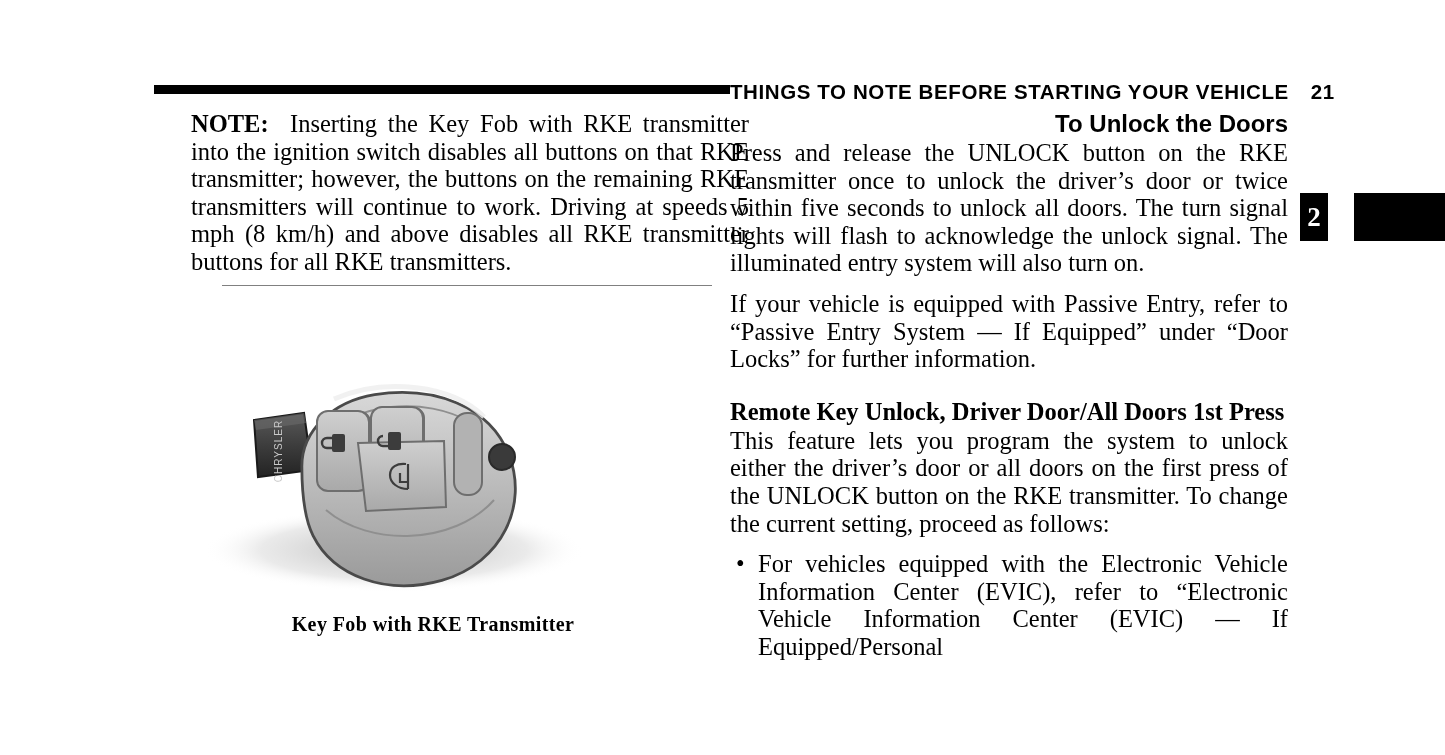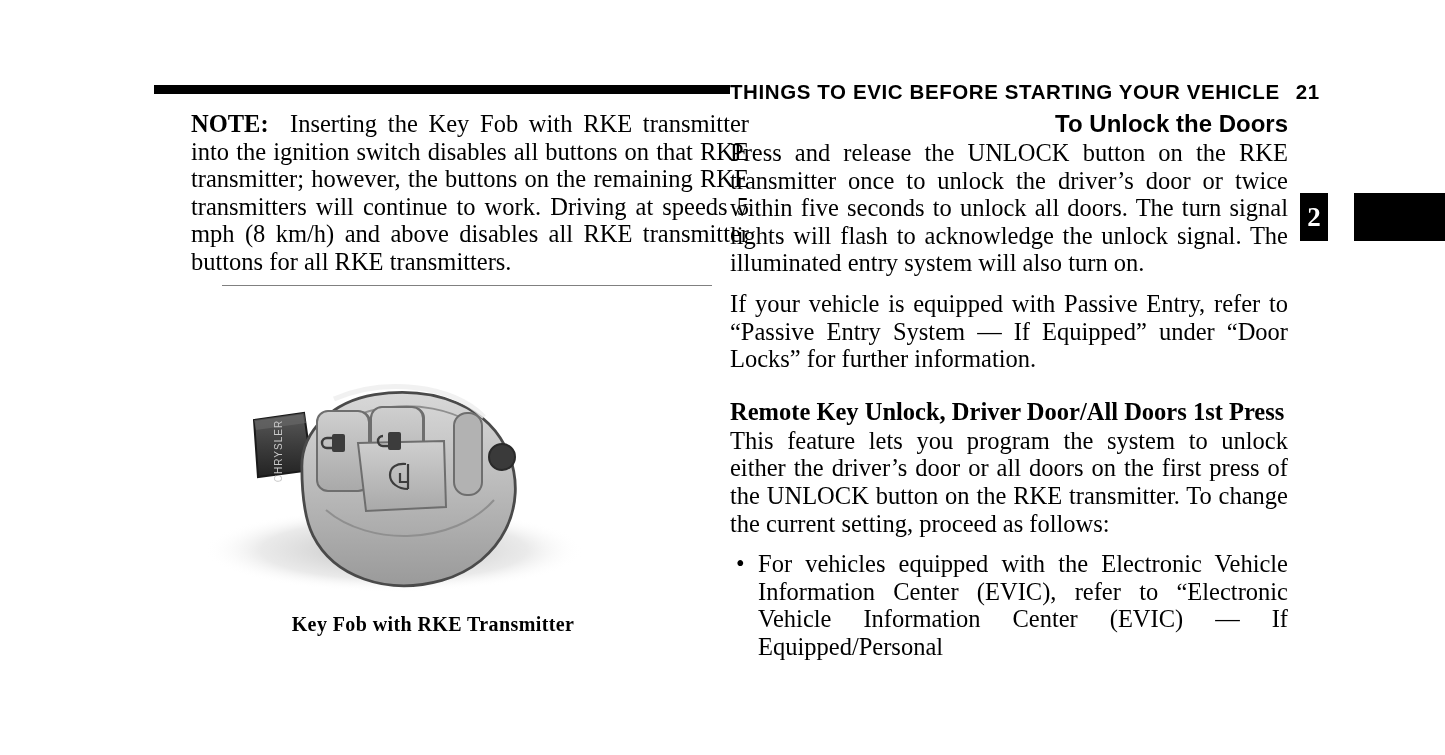--- a/index.html
+++ b/index.html
@@ -31,21 +31,21 @@
     top: 80px;
     width: 560px;
     text-align: right;
     font-family: "Liberation Sans", sans-serif;
     font-weight: bold;
     font-size: 20.5px;
     letter-spacing: 0.6px;
     white-space: nowrap;
   }
   .header-title .pagenum {
-    margin-left: 16px;
+    margin-left: 22px;
   }
 
   
   .side-tab {
     position: absolute;
     left: 1300px;
     top: 193px;
     width: 145px;
     height: 48px;
     background: #000000;
@@ -166,21 +166,21 @@
     position: absolute;
     left: 0;
     top: 0;
   }
 </style>
 </head>
 <body>
 
 <div class="header-rule"></div>
 <div class="header-title">
-  <span>THINGS TO EVIC BEFORE STARTING YOUR VEHICLE</span><span class="pagenum">21</span>
+  <span>THINGS TO NOTE BEFORE STARTING YOUR VEHICLE</span><span class="pagenum">21</span>
 </div>
 
 <div class="side-tab"></div>
 <div class="side-tab-gap"></div>
 <div class="side-tab-num">2</div>
 
 <div class="col col-left">
   <p class="body"><span class="note-lead">NOTE:</span>&nbsp; <span>Inserting the Key Fob with RKE transmitter into the ignition switch disables all buttons on that RKE transmitter; however, the buttons on the remaining RKE transmitters will continue to work. Driving at speeds 5 mph (8 km/h) and above disables all RKE transmitter buttons for all RKE transmitters.</span></p>
 </div>
 

